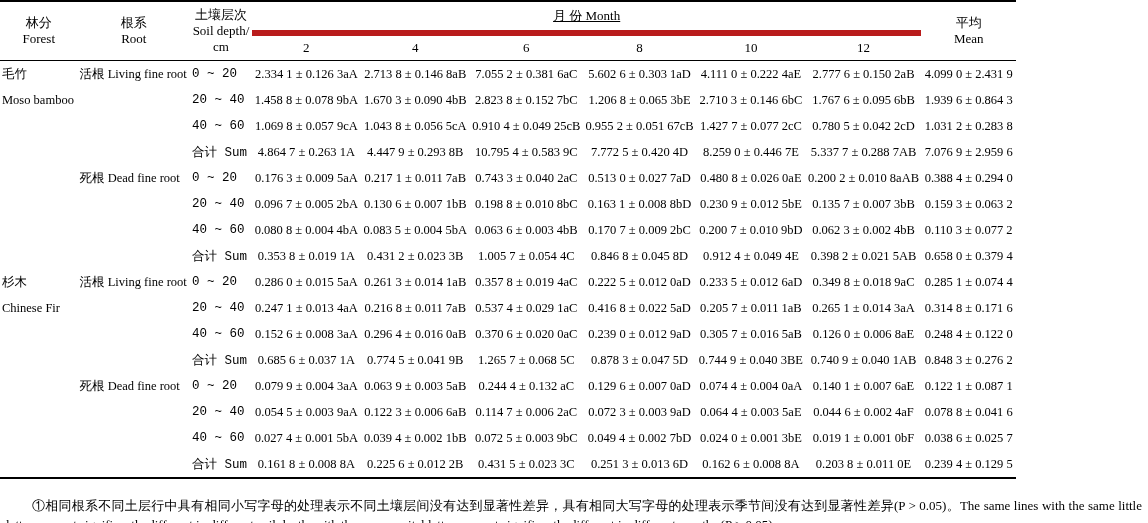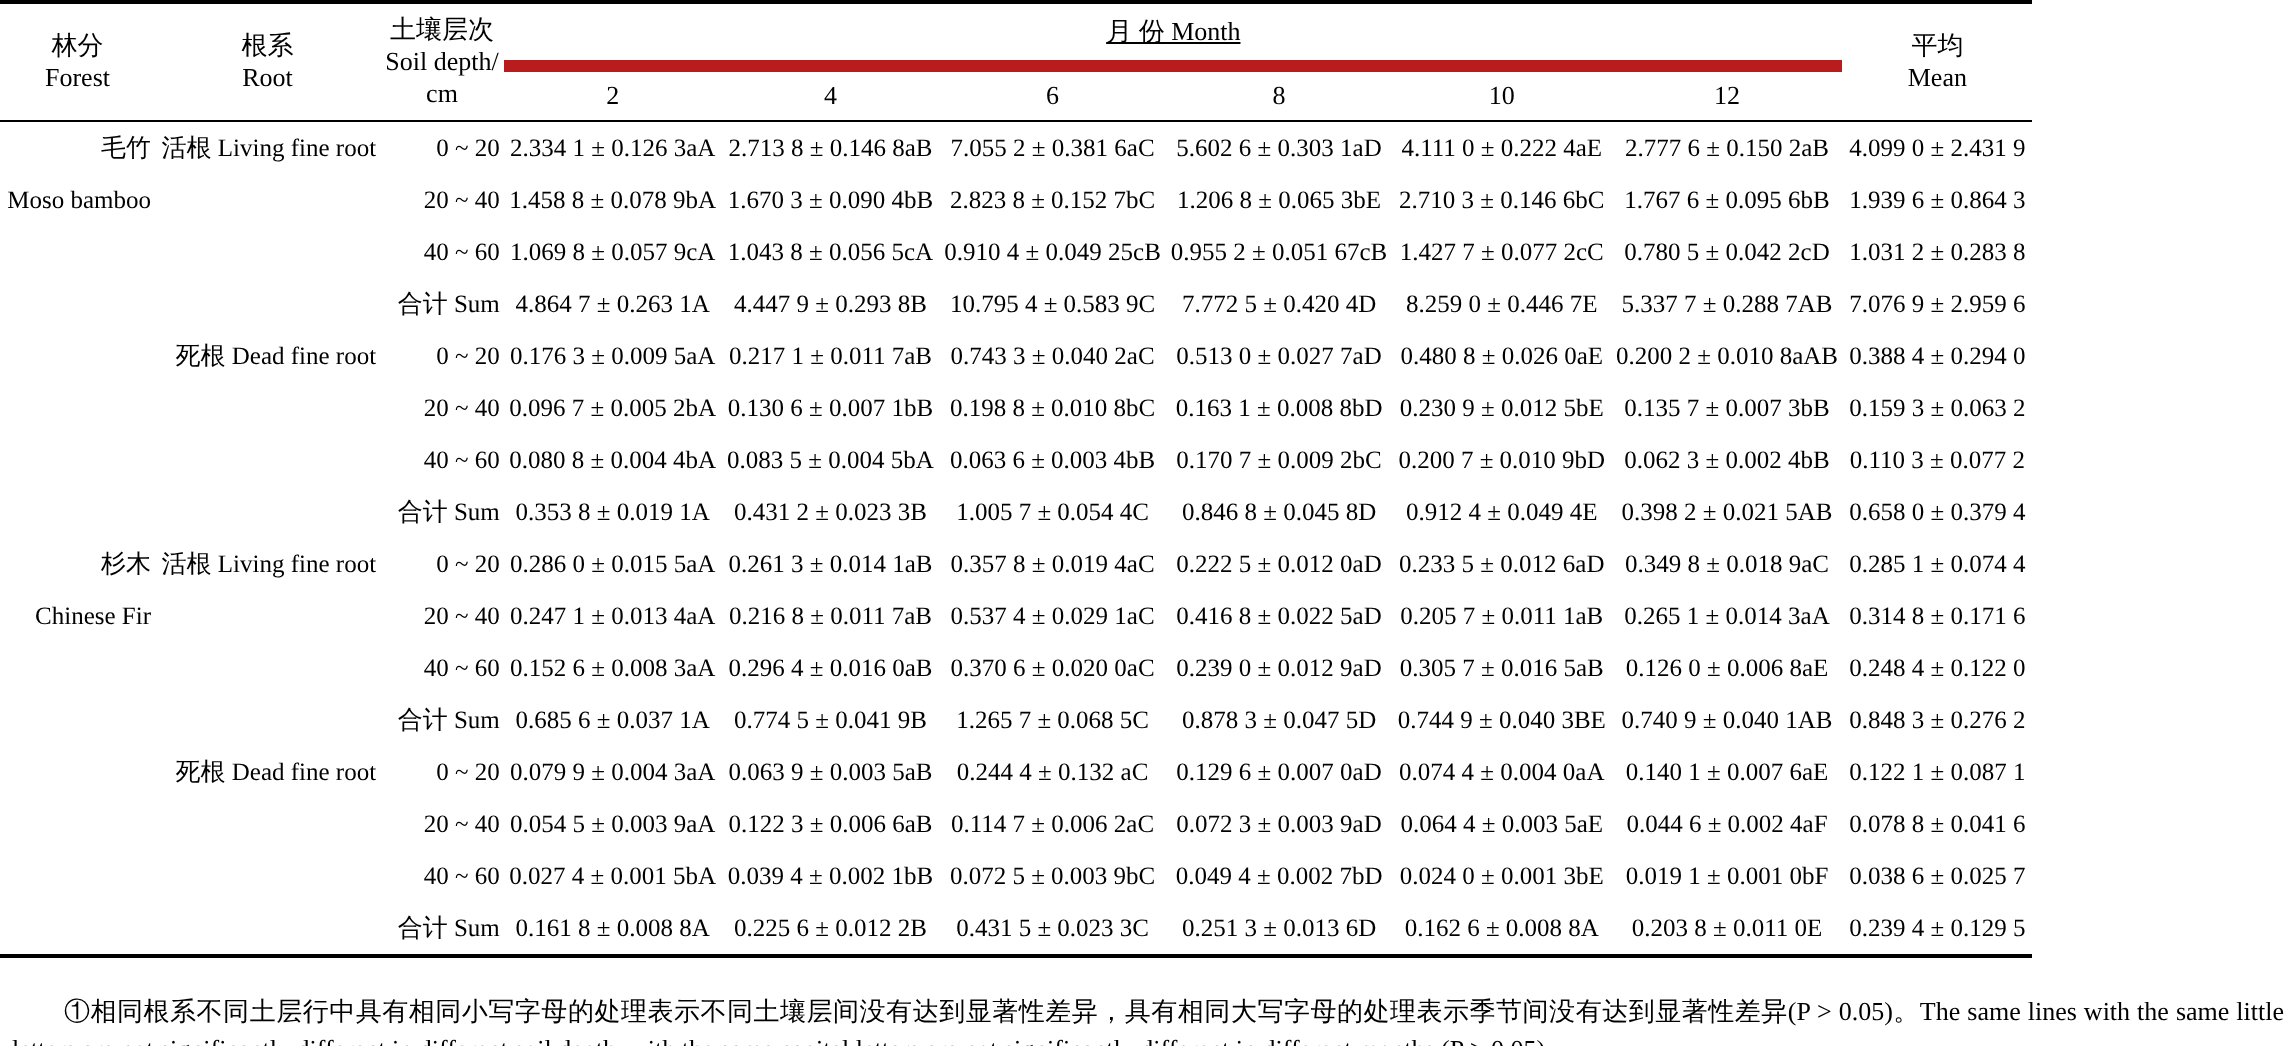--- a/index.html
+++ b/index.html
@@ -45,23 +45,23 @@
     height: 24px;
   }
   tbody td {
     height: 26px;
     text-align: center;
     vertical-align: middle;
   }
   td.forest-cell, td.root-cell {
     vertical-align: top;
     line-height: 26px;
-    text-align: right;
-  }
-  td.depth-cell { text-align: right; }
+    text-align: left;
+  }
+  td.depth-cell { text-align: left; font-family: Liberation Mono, monospace; }
   td.num-cell { text-align: center; }
   .hdr-line { display: block; }
   .footnote {
     font-size: 13px;
     line-height: 1.45;
     text-align: justify;
     padding: 5px 6px 2px 6px;
     text-indent: 2em;
   }
   col.c-forest { width: 92px; }

